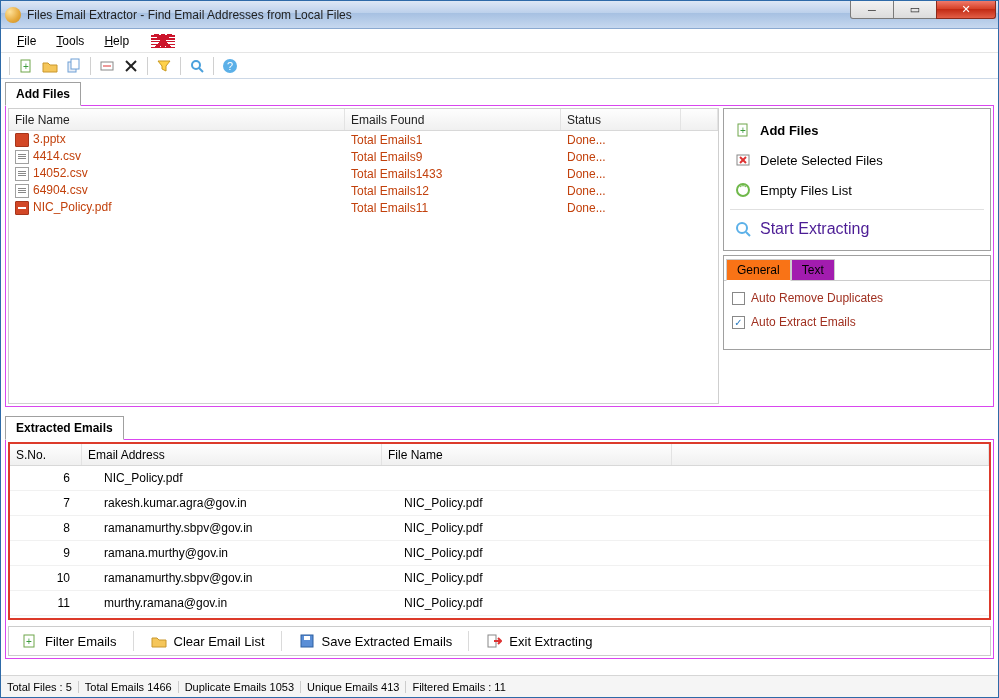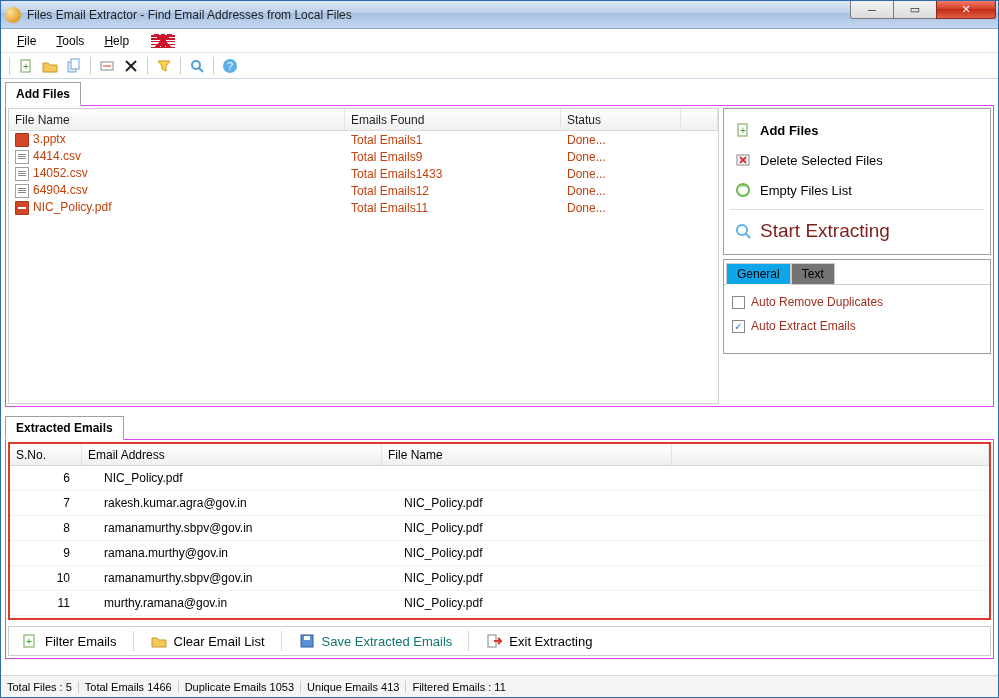--- a/index.html
+++ b/index.html
@@ -42,41 +42,41 @@
 .file-icon.pptx { background: #d24726; border: 1px solid #a6351b; border-radius: 1px; }
 .file-icon.csv { background: #fff; border: 1px solid #a0a0a0; position: relative; }
 .file-icon.csv::after { content:""; position:absolute; top:3px; left:2px; width:8px; height:1px; background:#888; box-shadow:0 2px 0 #888,0 4px 0 #888;}
 .file-icon.pdf { background: #d24726; border: 1px solid #a6351b; border-radius: 1px; position:relative; }
 .file-icon.pdf::after{content:"";position:absolute;left:2px;top:5px;width:8px;height:2px;background:#fff;}
 
 .actions-panel { width: 268px; display: flex; flex-direction: column; gap: 4px; }
 .actions-box { border: 1px solid #a0a0a0; padding: 6px 4px; }
 .action-item { display: flex; align-items: center; gap: 8px; padding: 6px 6px; font-size: 13px; cursor: pointer; }
 .action-item .ai-icon { width: 18px; height: 18px; display: flex; align-items: center; justify-content: center; }
-.action-start { color: #7f1d1d; font-size: 19px; font-weight: normal; }
+.action-start { color: #4c1d95; font-size: 16px; font-weight: normal; }
 .options-box { border: 1px solid #a0a0a0; }
 .opt-tabs { display: flex; background: #fff; border-bottom: 1px solid #ccc; padding: 2px 2px 0 2px; gap: 0; }
-.opt-tabs .opt-tab { padding: 3px 10px; border: 1px solid #ccc; border-bottom: 1px solid #fff; position: relative; top: 1px; background: #0ea5e9; font-size: 12px; }
-.opt-tabs .opt-tab.inactive { border: 1px solid #ccc; background: #737373; border-bottom: 1px solid #ccc; top: 1px; }
+.opt-tabs .opt-tab { padding: 3px 10px; border: 1px solid #ccc; border-bottom: 1px solid #fff; position: relative; top: 1px; background: #f97316; font-size: 12px; }
+.opt-tabs .opt-tab.inactive { border: 1px solid #ccc; background: #a21caf; border-bottom: 1px solid #ccc; top: 1px; }
 .opt-body { padding: 10px 8px; }
 .opt-row { display: flex; align-items: center; gap: 6px; color: #a03020; font-size: 12px; margin-bottom: 10px; }
 .chk { width: 13px; height: 13px; border: 1px solid #888; background: #fff; display: inline-flex; align-items: center; justify-content: center; font-size: 10px; color: #2a7abf; }
 
 .extracted-wrap { margin-top: 8px; }
 .extracted-grid { border: 2px solid #dc3a2a; height: 178px; position: relative; }
 .eg-header { display: flex; background: linear-gradient(#fefefe,#f0f0f0); border-bottom: 1px solid #d8d8d8; height: 22px; align-items: center; }
 .eg-header .col { padding: 0 6px; border-right: 1px solid #e3e3e3; height: 100%; display: flex; align-items: center; }
 .eg-body { overflow-y: scroll; height: calc(100% - 22px); }
 .eg-row { display: flex; height: 25px; align-items: center; font-size: 12px; border-bottom: 1px solid #f1f1f1; }
 .eg-row .cell { padding: 0 6px; }
 
 .bottom-toolbar { border: 1px solid #ccc; height: 30px; margin-top: 6px; display: flex; align-items: center; padding: 0 6px; gap: 6px; }
 .bt-btn { display: flex; align-items: center; gap: 6px; padding: 3px 6px; font-size: 13px; cursor: pointer; }
 .bt-btn .bt-icon { width: 18px; height: 18px; display: flex; align-items: center; justify-content: center; }
-.bt-btn.red { color: #0f766e; }
+.bt-btn.red { color: #000000; }
 .bt-sep { width: 1px; height: 20px; background: #dadada; margin: 0 4px; }
 
 .statusbar { position: absolute; left: 0; right: 0; bottom: 0; height: 22px; display: flex; align-items: center; padding: 0 6px; font-size: 11px; background: #f5f5f5; border-top: 1px solid #d6d6d6; gap: 6px; }
 .statusbar .sitem { padding-right: 6px; border-right: 1px solid #ccc; }
 .statusbar .sitem:last-child { border-right: none; }
 </style>
 </head>
 <body>
 
 <div class="window">

